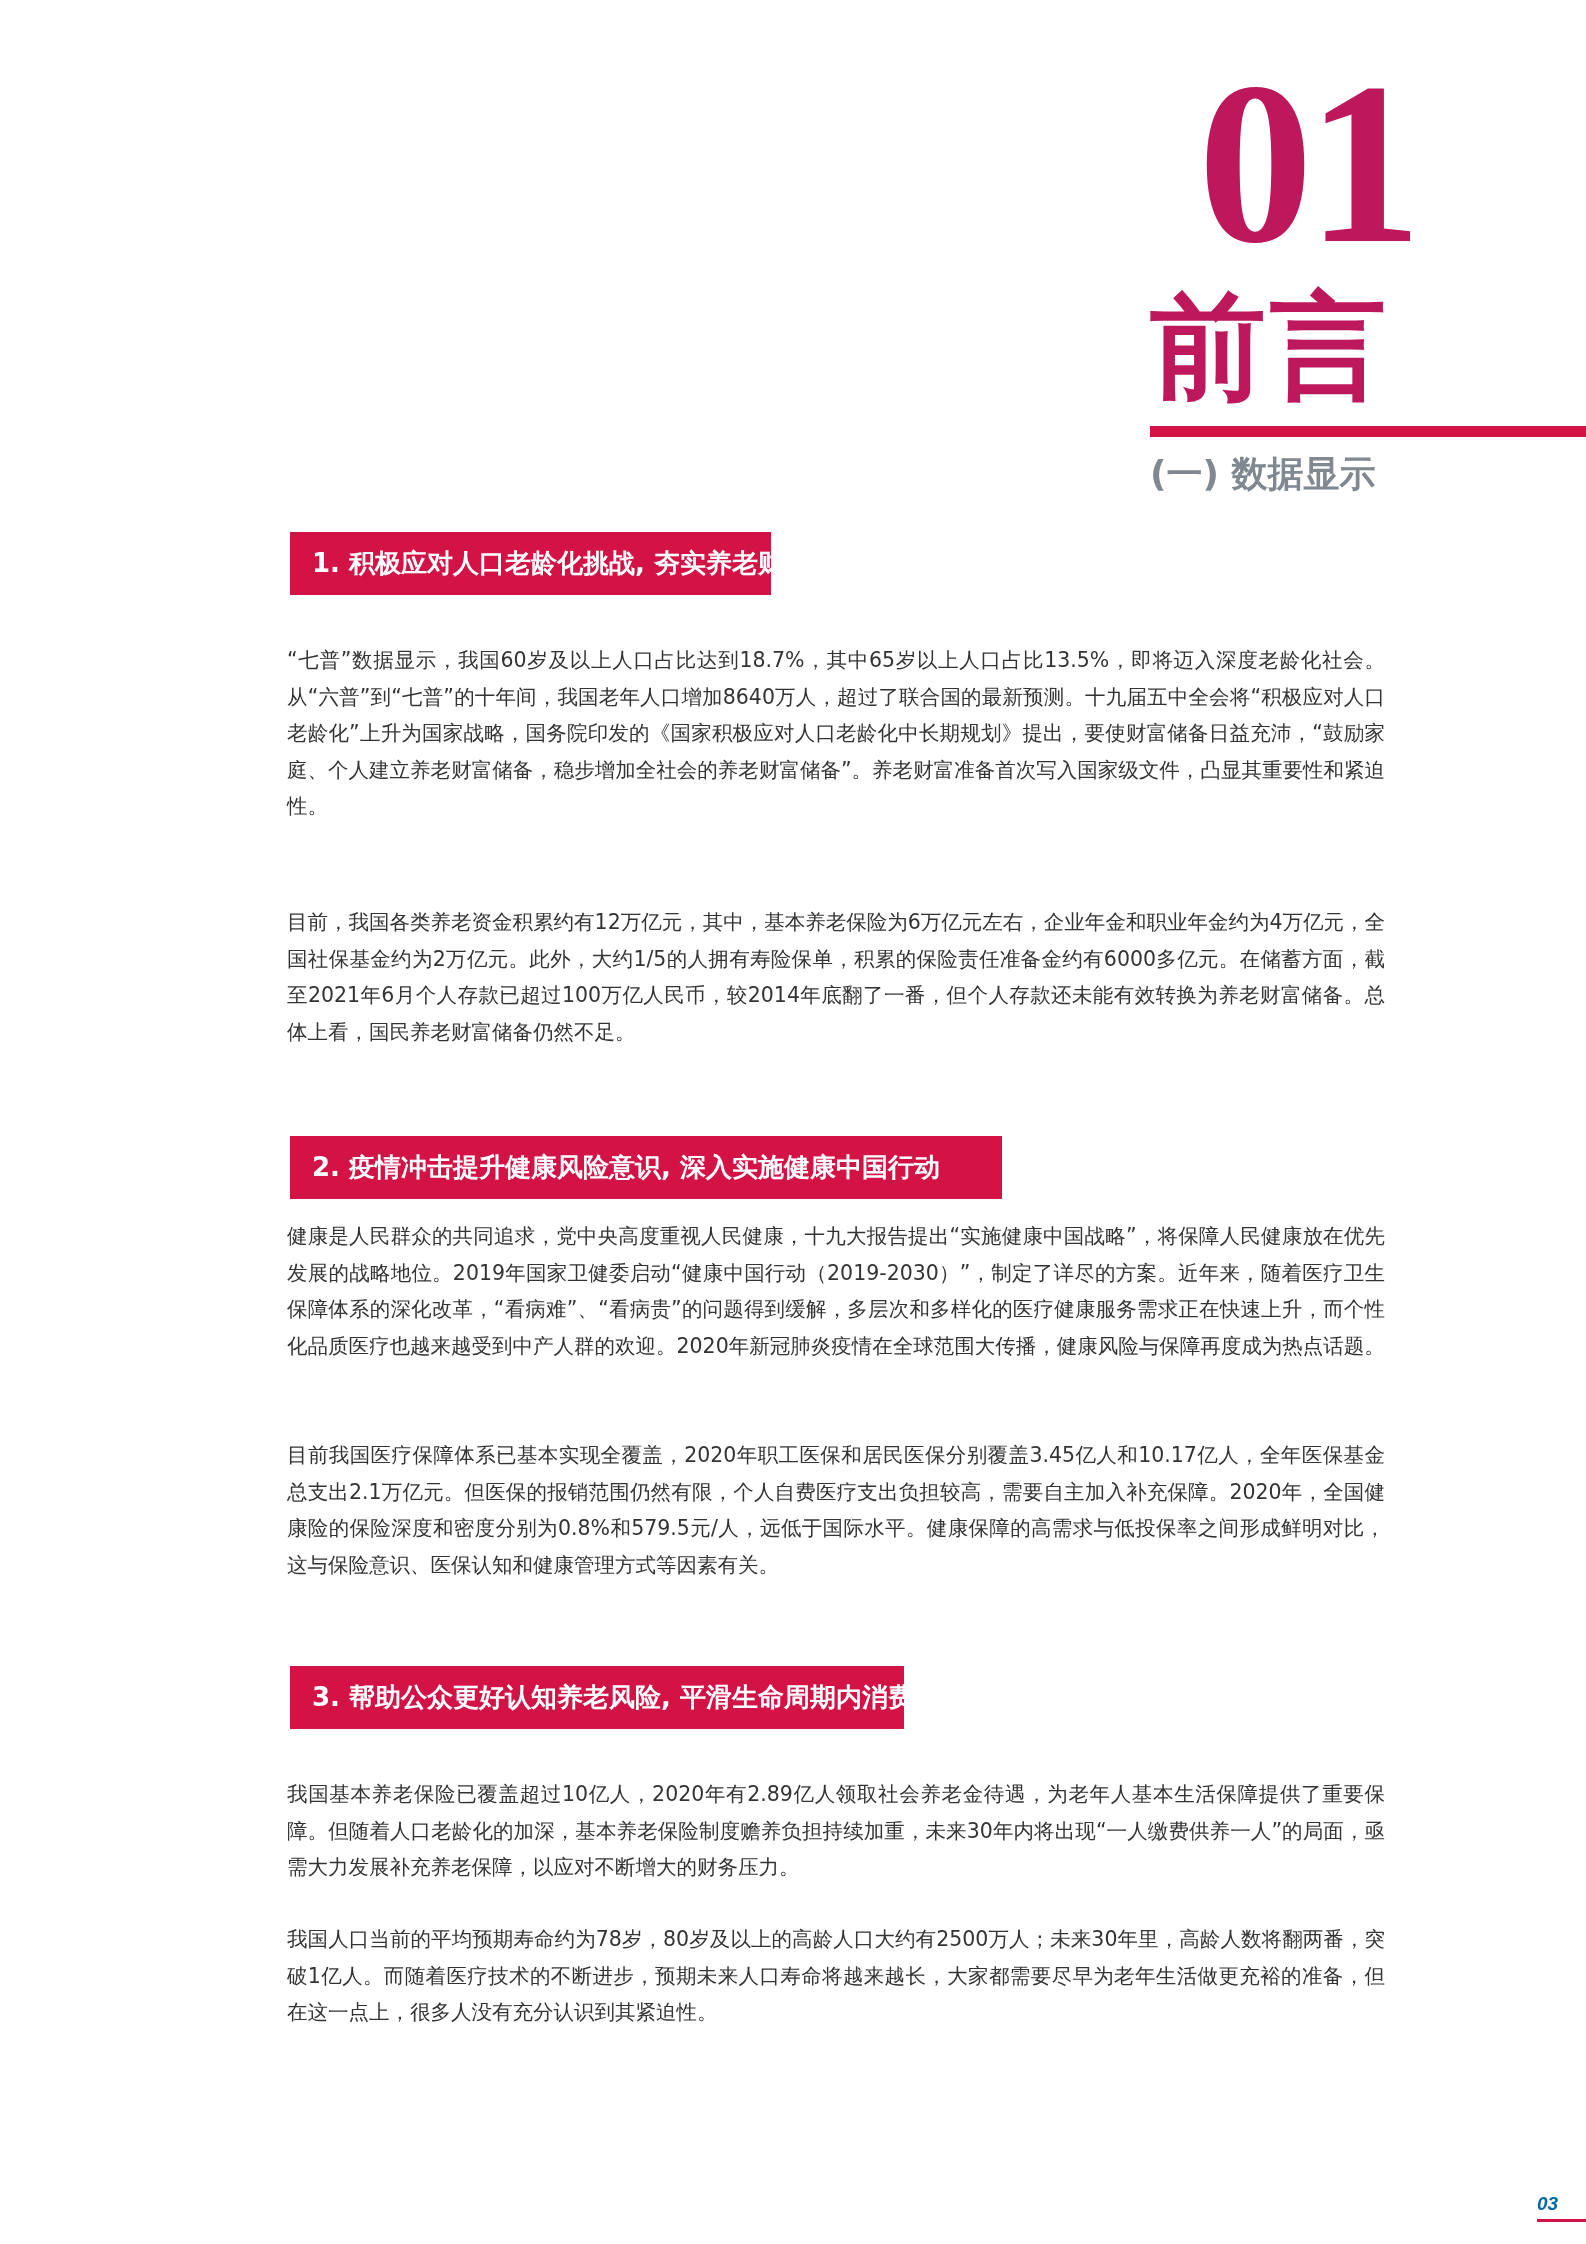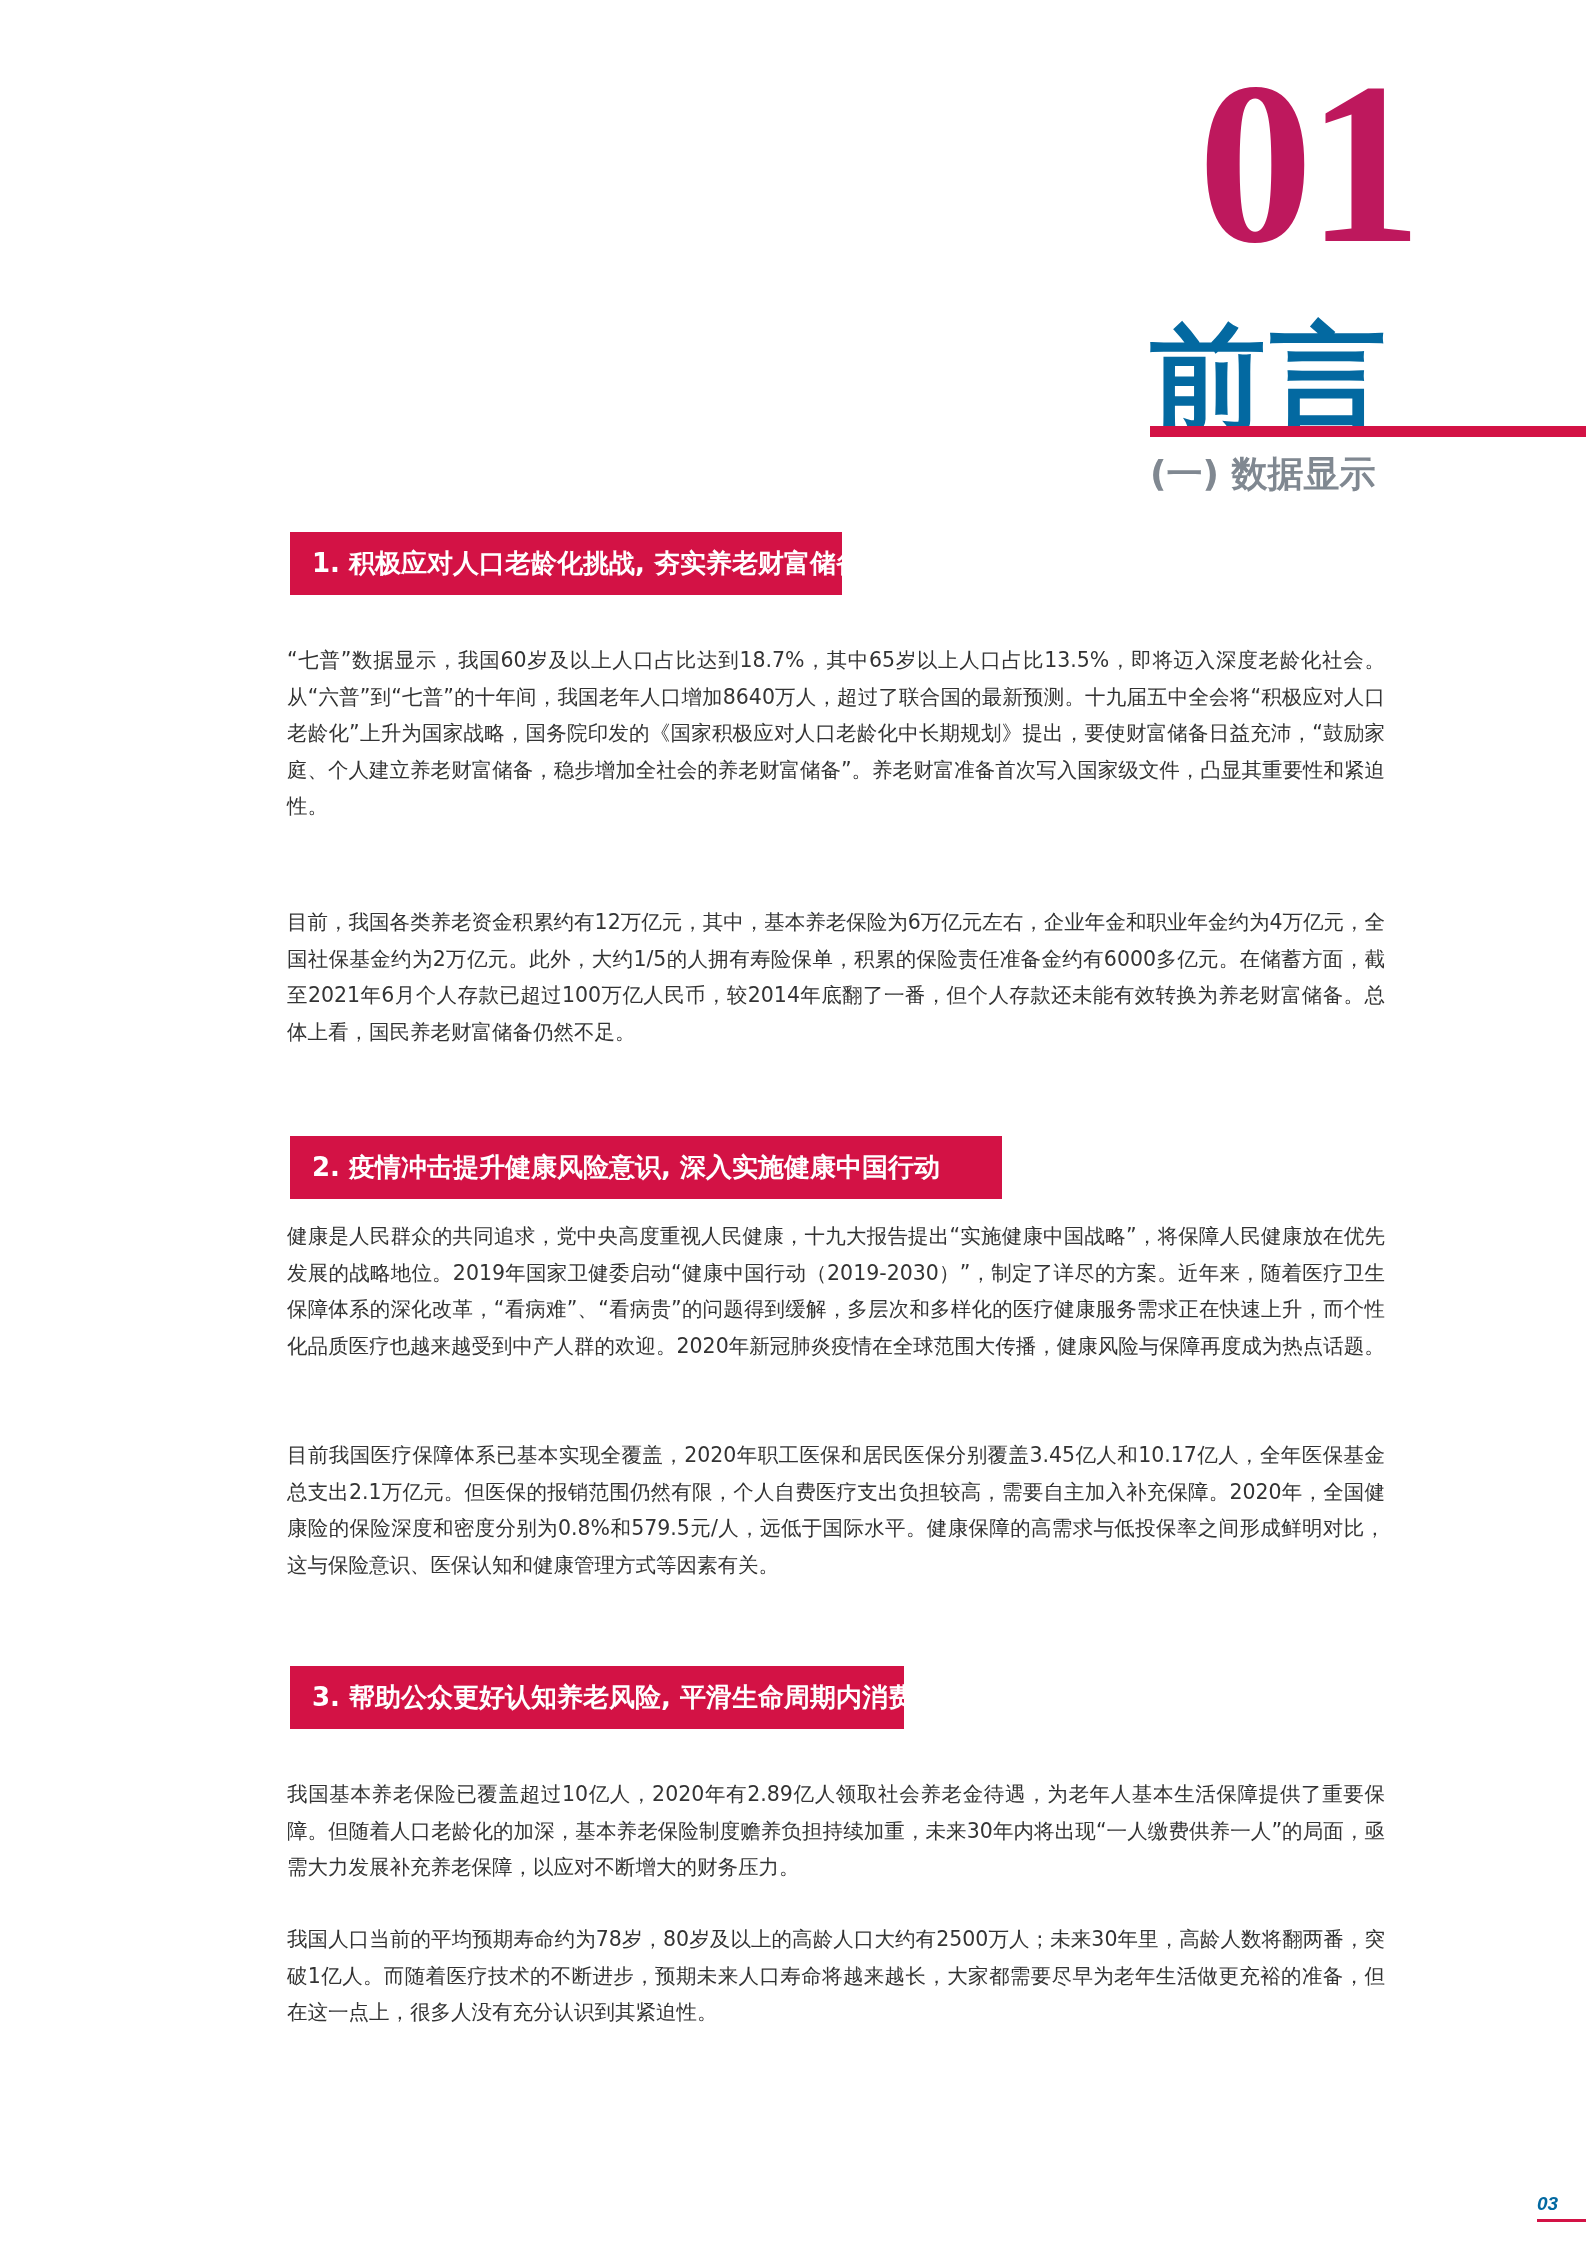--- a/index.html
+++ b/index.html
@@ -7,22 +7,22 @@
     width: 1586px; height: 2244px; position: relative; background: #ffffff;
     font-family: "DejaVu Sans", "Liberation Sans", sans-serif; overflow: hidden;
   }
   .chapter-num {
     position: absolute; left: 1198px; top: 64px; width: 200px;
     font-family: Liberation Serif, serif; font-weight: 700;
     font-size: 230px; line-height: 200px; color: #be185d; letter-spacing: -6px;
   }
   .chapter-title {
     position: absolute; left: 1150px; top: 282px;
-    font-family: Liberation Mono, monospace; font-weight: 700;
-    font-size: 116px; line-height: 130px; color: #0369a1; letter-spacing: 4px; margin-top: 40px;
+    font-family: Liberation Sans, sans-serif; font-weight: 700;
+    font-size: 116px; line-height: 130px; color: #be185d; letter-spacing: 4px;
   }
   .chapter-rule {
     position: absolute; left: 1150px; top: 426px; width: 436px; height: 11px; background: #d31245;
   }
   .subtitle {
     position: absolute; left: 1150px; top: 450px;
     font-family: "DejaVu Sans", sans-serif; font-weight: 700;
     font-size: 36px; line-height: 48px; color: #808891;
   }
   .sec-head {
@@ -42,21 +42,21 @@
   .page-rule { position: absolute; left: 1537px; top: 2219px; width: 49px; height: 3px; background: #d31245; }
 </style>
 </head>
 <body>
 
 <div class="chapter-num">01</div>
 <div class="chapter-title">前言</div>
 <div class="chapter-rule"></div>
 <div class="subtitle">(一) 数据显示</div>
 
-<div class="sec-head" style="top:532px;width:552px;">1. 积极应对人口老龄化挑战, 夯实养老财富储备</div>
+<div class="sec-head" style="top:532px;width:481px;">1. 积极应对人口老龄化挑战, 夯实养老财富储备</div>
 <p class="para" style="top:642px;">“七普”数据显示，我国60岁及以上人口占比达到18.7%，其中65岁以上人口占比13.5%，即将迈入深度老龄化社会。从“六普”到“七普”的十年间，我国老年人口增加8640万人，超过了联合国的最新预测。十九届五中全会将“积极应对人口老龄化”上升为国家战略，国务院印发的《国家积极应对人口老龄化中长期规划》提出，要使财富储备日益充沛，“鼓励家庭、个人建立养老财富储备，稳步增加全社会的养老财富储备”。养老财富准备首次写入国家级文件，凸显其重要性和紧迫性。</p>
 <p class="para" style="top:862px;margin-top:42px;">目前，我国各类养老资金积累约有12万亿元，其中，基本养老保险为6万亿元左右，企业年金和职业年金约为4万亿元，全国社保基金约为2万亿元。此外，大约1/5的人拥有寿险保单，积累的保险责任准备金约有6000多亿元。在储蓄方面，截至2021年6月个人存款已超过100万亿人民币，较2014年底翻了一番，但个人存款还未能有效转换为养老财富储备。总体上看，国民养老财富储备仍然不足。</p>
 
 <div class="sec-head" style="top:1136px;width:712px;">2. 疫情冲击提升健康风险意识, 深入实施健康中国行动</div>
 <p class="para" style="top:1218px;">健康是人民群众的共同追求，党中央高度重视人民健康，十九大报告提出“实施健康中国战略”，将保障人民健康放在优先发展的战略地位。2019年国家卫健委启动“健康中国行动（2019-2030）”，制定了详尽的方案。近年来，随着医疗卫生保障体系的深化改革，“看病难”、“看病贵”的问题得到缓解，多层次和多样化的医疗健康服务需求正在快速上升，而个性化品质医疗也越来越受到中产人群的欢迎。2020年新冠肺炎疫情在全球范围大传播，健康风险与保障再度成为热点话题。</p>
 <p class="para" style="top:1437px;">目前我国医疗保障体系已基本实现全覆盖，2020年职工医保和居民医保分别覆盖3.45亿人和10.17亿人，全年医保基金总支出2.1万亿元。但医保的报销范围仍然有限，个人自费医疗支出负担较高，需要自主加入补充保障。2020年，全国健康险的保险深度和密度分别为0.8%和579.5元/人，远低于国际水平。健康保障的高需求与低投保率之间形成鲜明对比，这与保险意识、医保认知和健康管理方式等因素有关。</p>
 
 <div class="sec-head" style="top:1666px;width:614px;">3. 帮助公众更好认知养老风险, 平滑生命周期内消费</div>
 <p class="para" style="top:1776px;">我国基本养老保险已覆盖超过10亿人，2020年有2.89亿人领取社会养老金待遇，为老年人基本生活保障提供了重要保障。但随着人口老龄化的加深，基本养老保险制度赡养负担持续加重，未来30年内将出现“一人缴费供养一人”的局面，亟需大力发展补充养老保障，以应对不断增大的财务压力。</p>
 <p class="para" style="top:1921px;">我国人口当前的平均预期寿命约为78岁，80岁及以上的高龄人口大约有2500万人；未来30年里，高龄人数将翻两番，突破1亿人。而随着医疗技术的不断进步，预期未来人口寿命将越来越长，大家都需要尽早为老年生活做更充裕的准备，但在这一点上，很多人没有充分认识到其紧迫性。</p>

